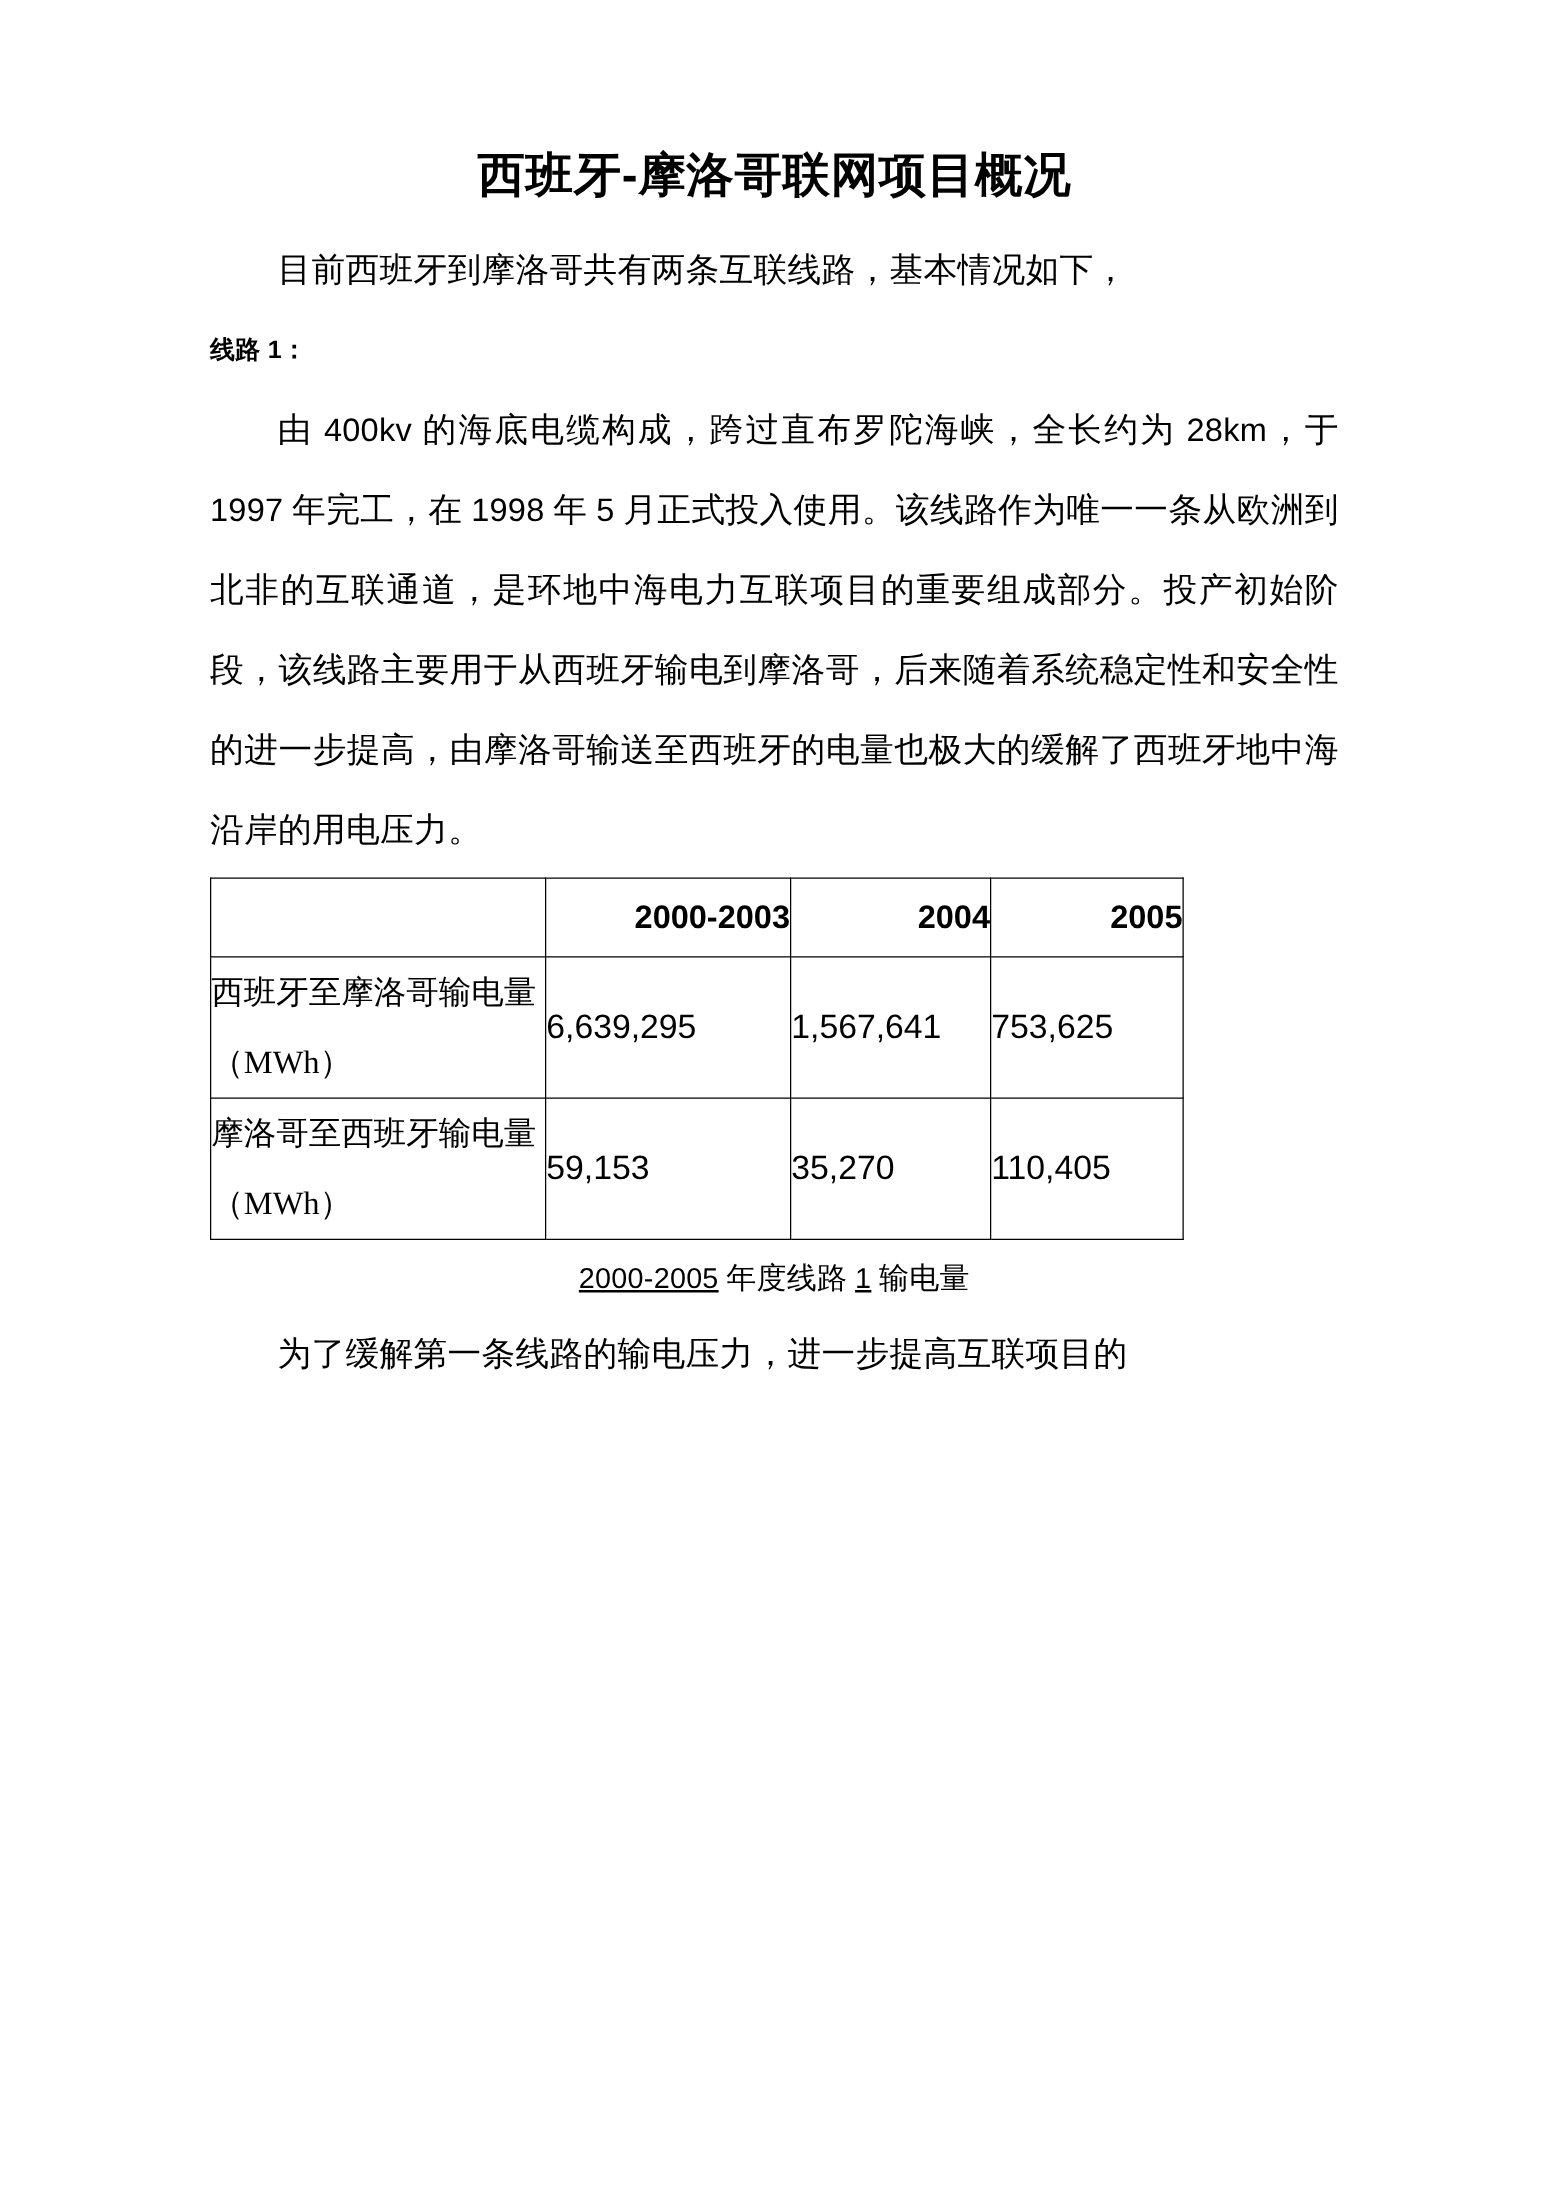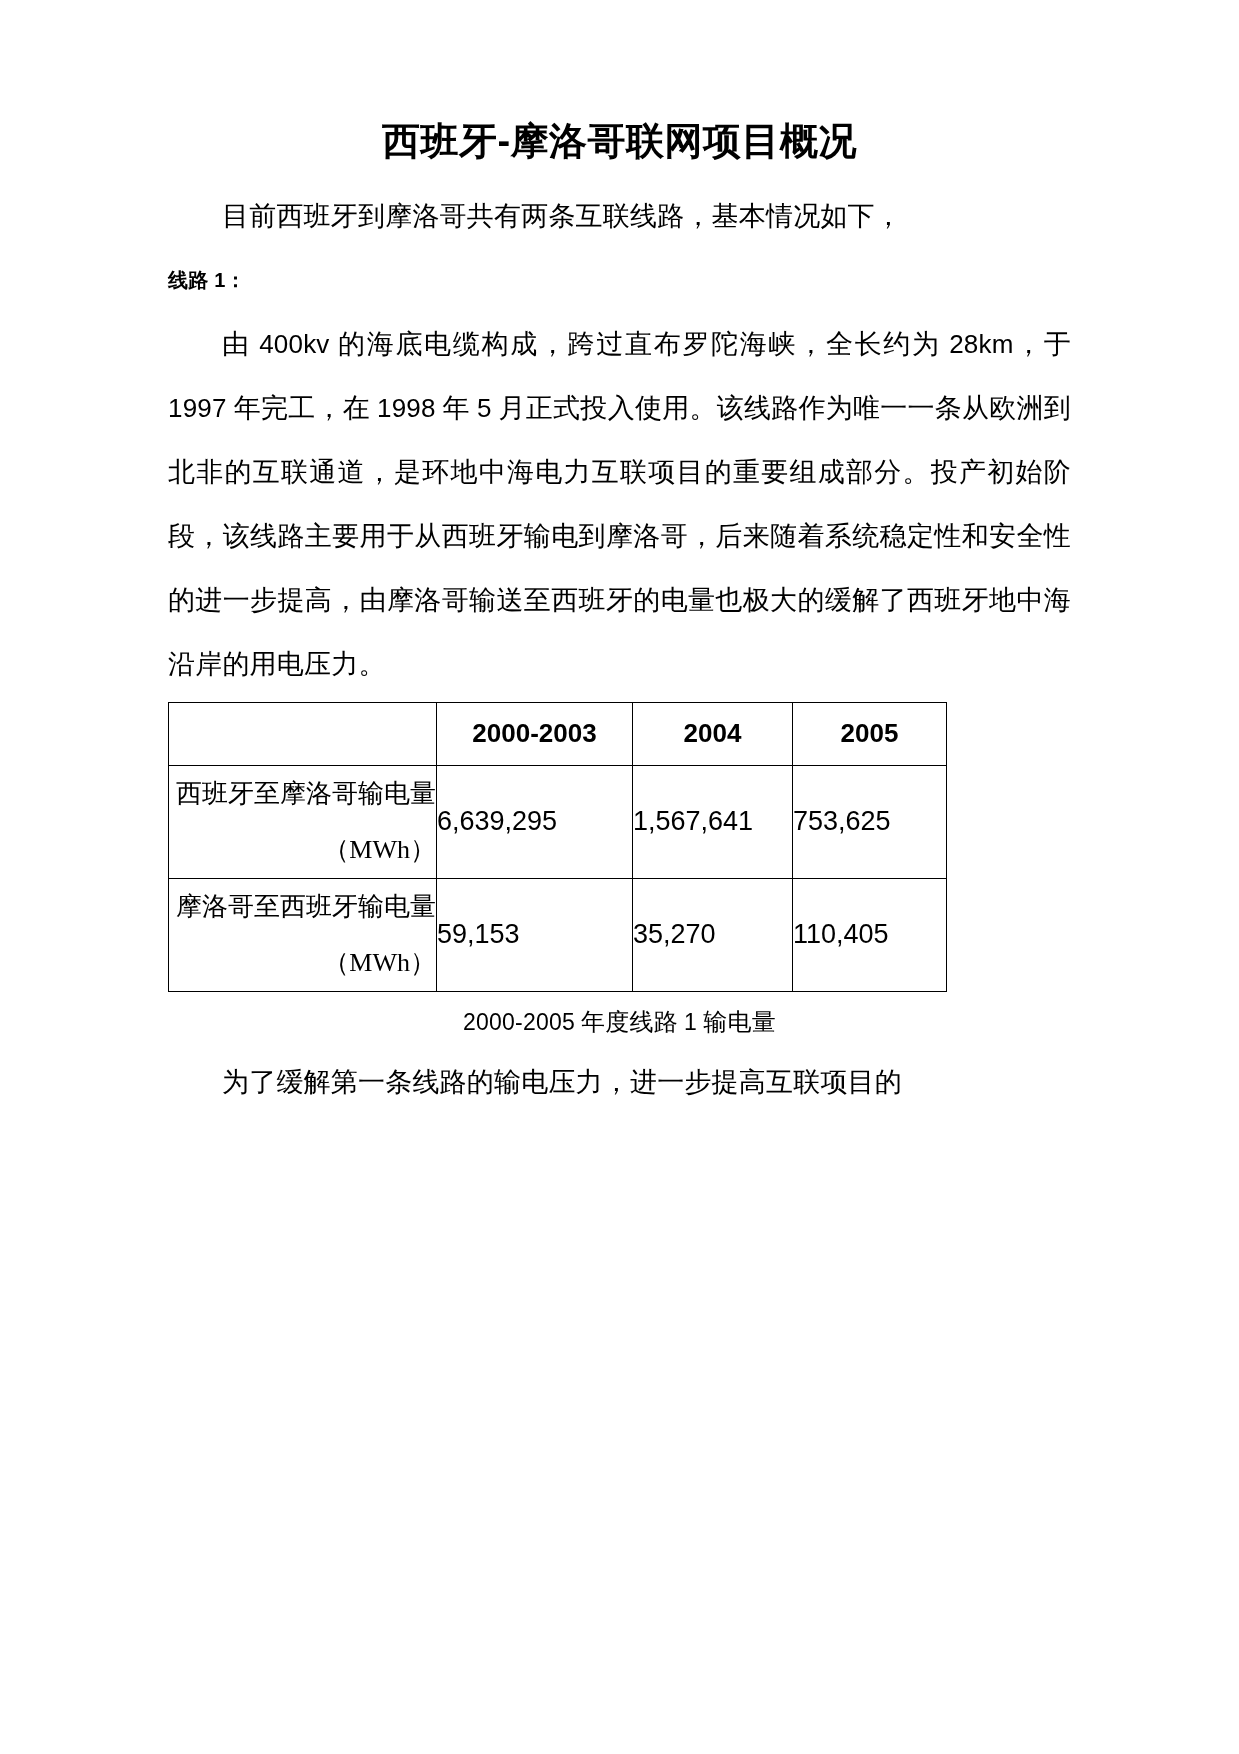--- a/index.html
+++ b/index.html
@@ -77,49 +77,49 @@
     padding: 0;
     vertical-align: middle;
   }
   .col-label  { width: 268px; }
   .col-a      { width: 196px; }
   .col-b      { width: 160px; }
   .col-c      { width: 154px; }
 
   th.hd {
     height: 62px;
-    text-align: center;
+    text-align: right;
     font-family: "Liberation Sans", "DejaVu Sans", sans-serif;
     font-weight: bold;
     font-size: 26px;
     padding: 0 0 0 14px;
   }
   th.hd.blank { padding: 0; }
 
   td.rowlabel {
     height: 112px;
     font-size: 26px;
     line-height: 56px;
     padding: 0 8px 0 14px;
-    text-align: right;
+    text-align: left;
   }
   td.val {
     height: 112px;
     font-family: "Liberation Sans", "DejaVu Sans", sans-serif;
     font-size: 27px;
   }
   
   .tbl-caption {
     text-align: center;
     font-size: 24px;
     line-height: 56px;
     margin: 2px 0 0 0;
     letter-spacing: 0.2px;
   }
-  .tbl-caption .lat { font-size: 23px; }
+  .tbl-caption .lat { font-size: 23px; text-decoration: underline; }
 </style>
 </head>
 <body>
 
 <div class="page">
 
   <h1 class="doc-title">西班牙-摩洛哥联网项目概况</h1>
 
   <p class="para indent">目前西班牙到摩洛哥共有两条互联线路，基本情况如下，</p>
 

